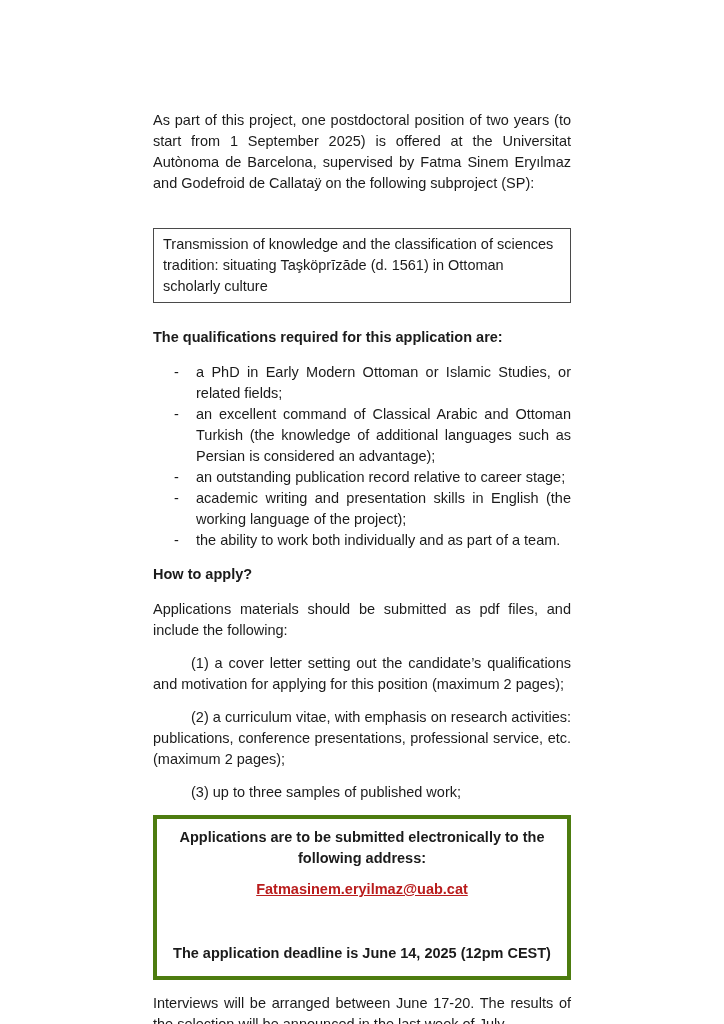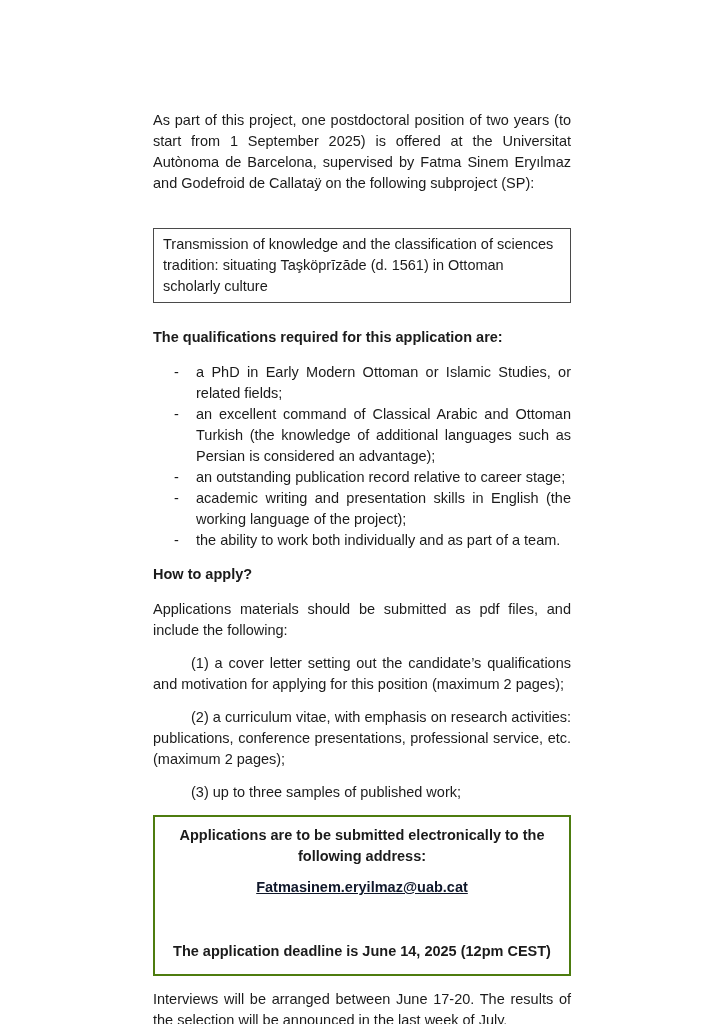--- a/index.html
+++ b/index.html
@@ -48,30 +48,30 @@
   .bullet .bullet-text {
     flex: 1;
     text-align: justify;
   }
   p.numbered {
     text-align: justify;
     text-indent: 38px;
     margin-bottom: 12px;
   }
   .submission-box {
-    border: 2px solid #4d7c0f;
+    border: 4px solid #4d7c0f;
     text-align: center;
     padding: 8px 10px 12px 10px;
     margin-top: 2px;
     margin-bottom: 13px;
   }
   .submission-box .box-line1 { font-weight: bold; }
   .email-line { margin-top: 10px; }
   a.email-link {
-    color: #0f172a;
+    color: #b91c1c;
     font-weight: bold;
   }
   .deadline-line {
     font-weight: bold;
     margin-top: 43px;
   }
 </style>
 </head>
 <body>
 

